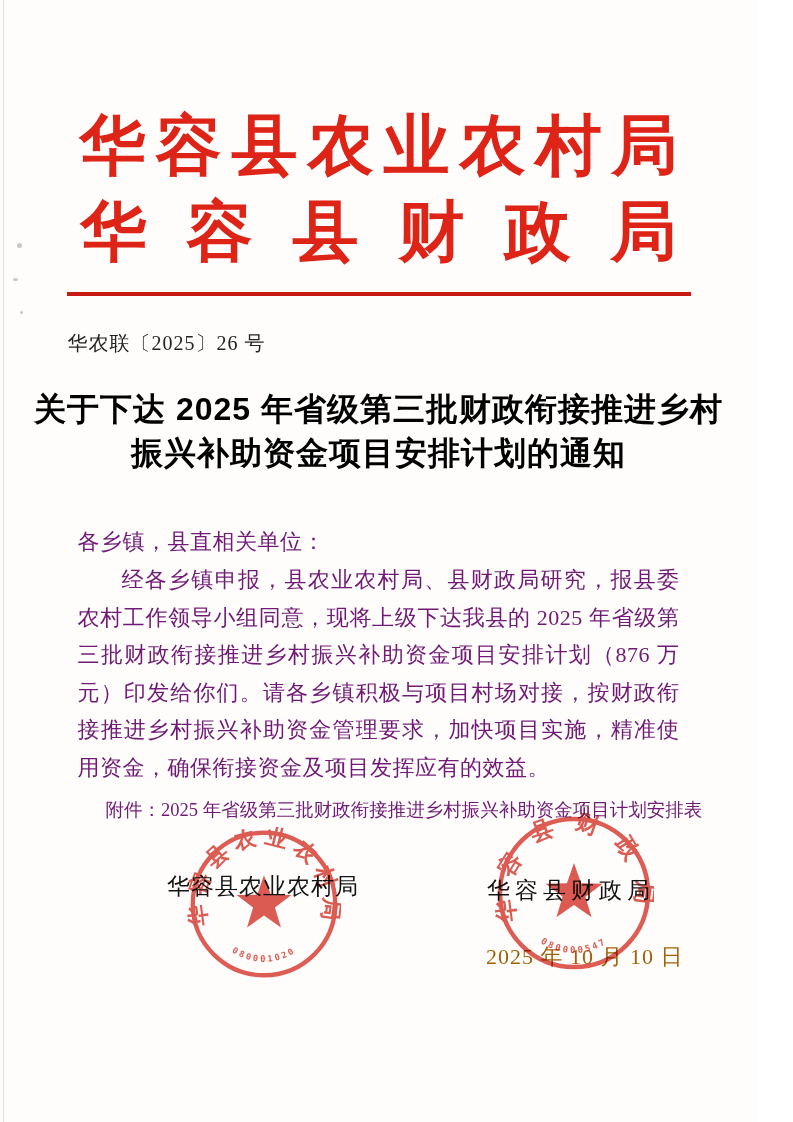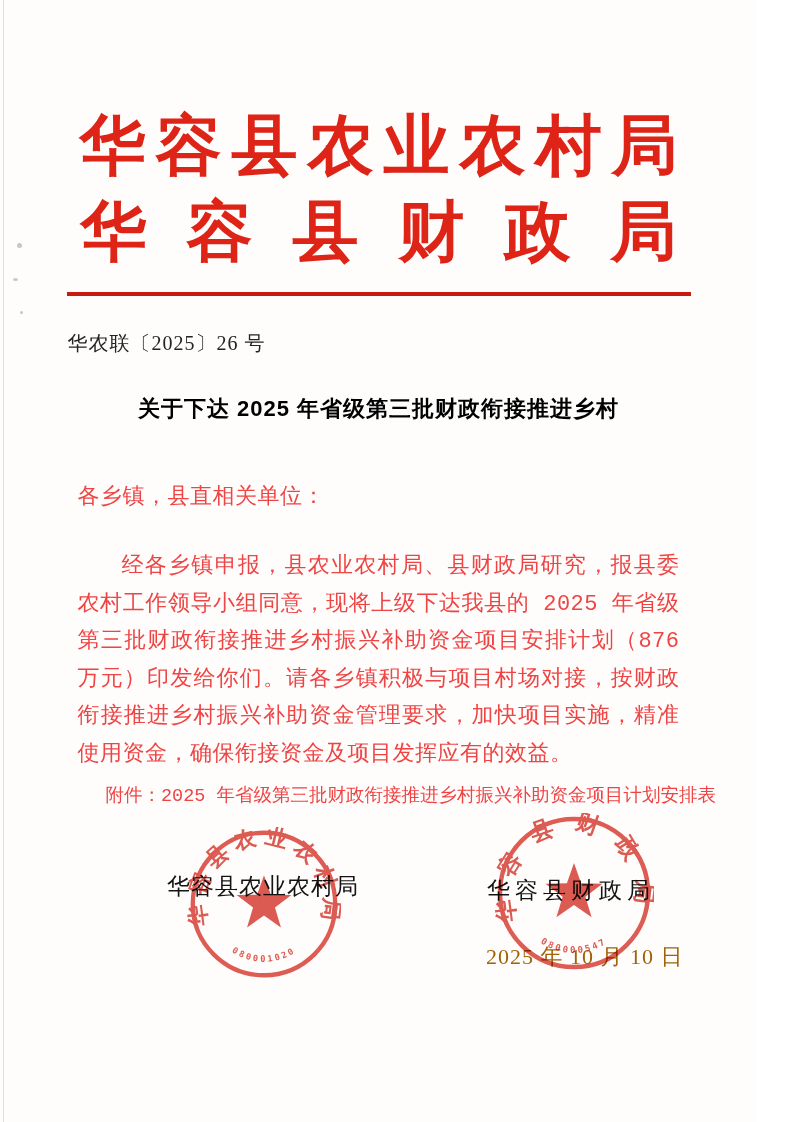--- a/index.html
+++ b/index.html
@@ -29,27 +29,27 @@
   .org-line.l2 > span { margin-right:-40px; }
   .red-rule { width:624px; height:4px; background:#c81a10; margin:18px auto 0 auto; }
 
   
   .doc-number { width:622px; margin:34px auto 0 auto; 
                 font-size:20px; letter-spacing:1px; color:#222; }
 
   
   .doc-title { margin-top:30px; text-align:center; font-weight:bold; color:#000;
                font-family:"Liberation Sans","DejaVu Sans",sans-serif;
-               font-size:22px; line-height:44px; }
+               font-size:32px; line-height:44px; }
   .doc-title .tline { display:block; letter-spacing:1px; }
 
   
-  .content { width:602px; margin:48px auto 0 auto; font-size:22px; color:#ef4444;font-family:Liberation Mono, monospace; }
+  .content { width:602px; margin:48px auto 0 auto; font-size:22px; color:#701a75; }
   .salutation { line-height:38px; letter-spacing:.5px; }
-  .para { text-indent:2em; line-height:37.6px; text-align:justify; letter-spacing:.5px;margin-top:31px; }
+  .para { text-indent:2em; line-height:37.6px; text-align:justify; letter-spacing:.5px; }
   .attachment { margin:8px 0 0 28px; font-size:18.5px; line-height:30px; white-space:nowrap;text-align:center; }
 
   
   .sig { position:absolute; font-size:23px; color:#131313; white-space:nowrap; }
   .sig-left { left:167px; top:871px; letter-spacing:1px; }
   .sig-right { left:487px; top:875px; letter-spacing:5px; }
   .doc-date { position:absolute; left:486px; top:942px; font-size:22px;
               letter-spacing:1px; color:#a16207; white-space:nowrap; }
 
   
@@ -78,20 +78,21 @@
   <header class="letterhead">
     <div class="org-line l1"><span>华容县农业农村局</span></div>
     <div class="org-line l2"><span>华容县财政局</span></div>
     <div class="red-rule"></div>
   </header>
 
   <div class="doc-number">华农联〔2025〕26 号</div>
 
   <h1 class="doc-title">
     <span class="tline">关于下达 2025 年省级第三批财政衔接推进乡村</span>
+    <span class="tline">振兴补助资金项目安排计划的通知</span>
   </h1>
 
   <main class="content">
     <p class="salutation">各乡镇，县直相关单位：</p>
     <p class="para">经各乡镇申报，县农业农村局、县财政局研究，报县委农村工作领导小组同意，现将上级下达我县的 2025 年省级第三批财政衔接推进乡村振兴补助资金项目安排计划（876 万元）印发给你们。请各乡镇积极与项目村场对接，按财政衔接推进乡村振兴补助资金管理要求，加快项目实施，精准使用资金，确保衔接资金及项目发挥应有的效益。</p>
     <p class="attachment">附件：2025 年省级第三批财政衔接推进乡村振兴补助资金项目计划安排表</p>
   </main>
 
   <div class="sig sig-left">华容县农业农村局</div>
   <div class="sig sig-right">华容县财政局</div>

